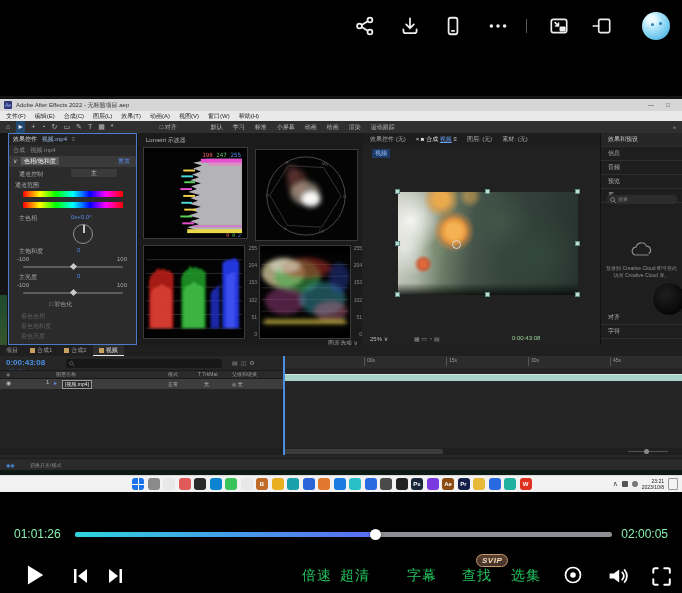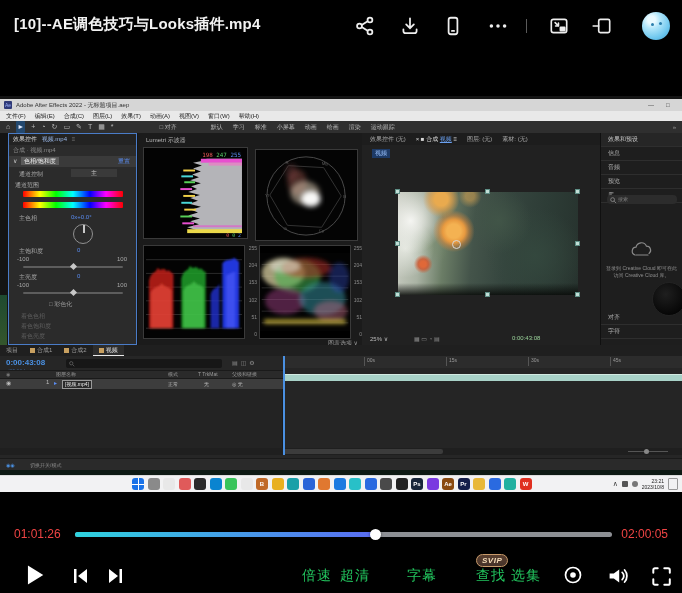--- a/index.html
+++ b/index.html
@@ -84,38 +84,37 @@
   .teal{position:absolute;left:283px;top:374px;width:399px;height:7px;background:#a8d2c8;border-top:1px solid #d2eae2;box-sizing:border-box;}
   .playhead{left:283px;top:356px;width:2px;height:99px;background:#4a90e2;}
   .rlabel{position:absolute;top:1px;font-size:5px;color:#9a9a9a;border-left:1px solid #555;padding-left:2px;height:9px;}
   
   .taskbar{left:0;top:475px;width:682px;height:17px;background:#f2f2f3;border-top:1px solid #dcdcdc;box-sizing:border-box;}
   .tbi{width:12px;height:12px;border-radius:3px;flex:0 0 auto;color:#fff;font-size:6px;line-height:12px;
        text-align:center;font-weight:bold;}
   .tray{position:absolute;right:4px;top:0;height:16px;display:flex;align-items:center;gap:4px;color:#333;}
   .clock{font-size:5px;color:#222;text-align:right;line-height:6px;}
   
-  .time{top:527px;font-size:12px;color:#ef4444;}
+  .time{top:527px;font-size:12px;color:#86efac;}
   .pbar{left:75px;top:532px;width:537px;height:5px;border-radius:3px;background:#8d8f94;cursor:pointer;}
   .pfill{position:absolute;left:0;top:0;height:5px;border-radius:3px;
          background:linear-gradient(90deg,#2ed3de,#5a6cf2);}
   .pthumb{top:529px;width:11px;height:11px;border-radius:50%;background:#fff;box-shadow:0 0 3px rgba(0,0,0,.5);cursor:pointer;}
   .cbtn{font-size:14px;color:#22c55e;top:567px;cursor:pointer;letter-spacing:1px;}
   .svip{left:476px;top:554px;padding:1px 5px;font-size:8px;font-style:italic;font-weight:bold;color:#f4ddba;
         background:linear-gradient(#5a4030,#45322a);border:1px solid #c89a6a;border-radius:7px;letter-spacing:.5px;}
   .desk{left:0;top:470px;width:682px;height:5px;background:#0e1a14;}
   .sliver{left:0;top:295px;width:7px;height:175px;
         background:linear-gradient(#1e4a30,#3d5a2a 40%,#6a3226 72%,#7a4030);}
 </style>
 </head>
 <body>
 
 <div class="stage">
 
-  <div class="a vtitle">[10]--AE调色技巧与Looks插件.mp4</div>
 
   <svg class="a tbicon" style="left:354px" viewBox="0 0 20 20">
     <g stroke="#ededed" stroke-width="1.6" fill="none">
       <circle cx="5" cy="10" r="2.2"></circle>
         <circle cx="14.5" cy="4.5" r="2.2"></circle>
         <circle cx="14.5" cy="15.5" r="2.2"></circle>
       <path d="M7,9 L12.4,5.6 M7,11 L12.4,14.4"></path>
       </g>
   </svg>
   <svg class="a tbicon" style="left:399px" viewBox="0 0 20 20">
@@ -527,21 +526,21 @@
       <polygon points="17,4 17,18 8,11" fill="#fff"></polygon>
     </svg>
   <svg class="a" style="left:106px;top:565px" width="22" height="22" viewBox="0 0 22 22">
     <polygon points="3,4 3,18 12,11" fill="#fff"></polygon>
       <rect x="13.5" y="4" width="2.5" height="14" fill="#fff"></rect>
     </svg>
 
   <div class="a cbtn" style="left:302px">倍速</div>
   <div class="a cbtn" style="left:340px">超清</div>
   <div class="a cbtn" style="left:407px">字幕</div>
-  <div class="a cbtn" style="left:476px">查找</div>
+  <div class="a cbtn" style="left:462px">查找</div>
   <div class="a svip">SVIP</div>
   <div class="a cbtn" style="left:511px">选集</div>
 
   <svg class="a" style="left:562px;top:564px" width="22" height="22" viewBox="0 0 22 22">
     <circle cx="11" cy="11" r="7.5" stroke="#fff" stroke-width="1.7" fill="none"></circle>
       <circle cx="11" cy="11" r="2.8" fill="#fff"></circle>
     </svg>
   <svg class="a" style="left:606px;top:564px" width="24" height="24" viewBox="0 0 20 20">
     <polygon points="3,8 6.5,8 11,4.5 11,15.5 6.5,12 3,12" fill="#fff"></polygon>
     <path d="M13.5,7 a4,4 0 0 1 0,6 M15.5,5 a7.5,7.5 0 0 1 0,10" stroke="#fff" stroke-width="1.5" fill="none" stroke-linecap="round"></path>

